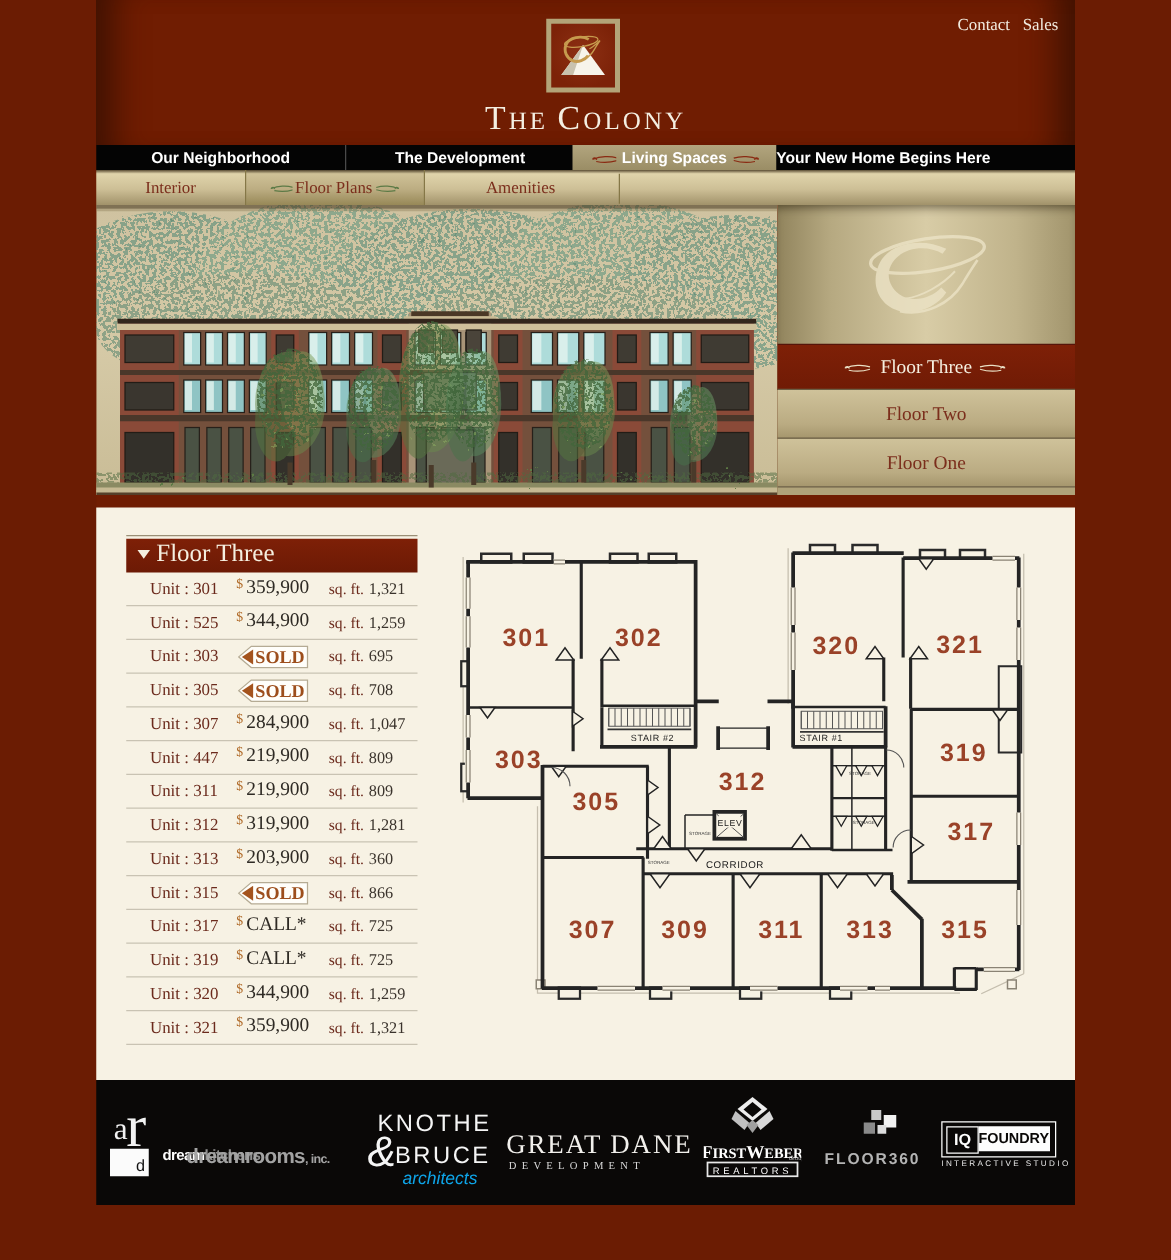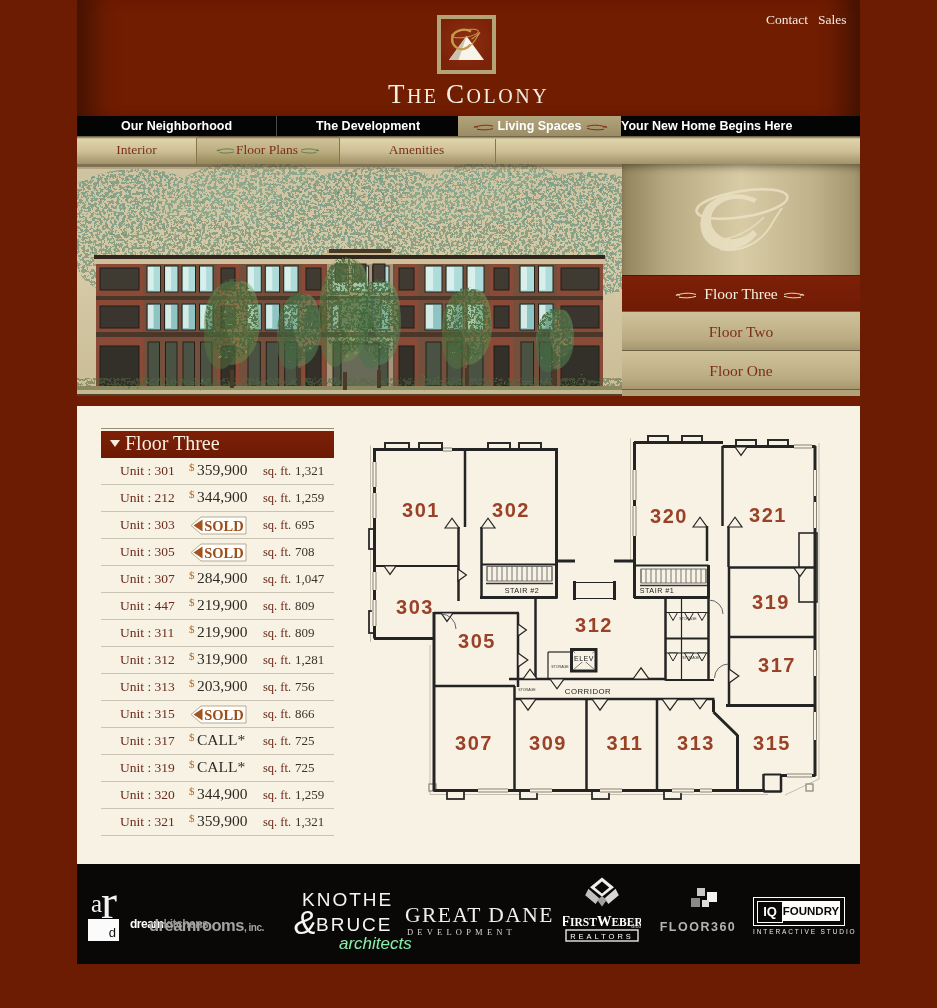--- a/index.html
+++ b/index.html
@@ -370,21 +370,21 @@
     <span style="position:absolute;left:24px;top:1px;font-size:20px;">Floor Three</span>
   </div>
   <div class="trow">
         <span class="tu">Unit : 301</span>
         <span class="td">$</span>
         <span class="tp">359,900</span>
         <span class="ts">sq. ft.</span>
         <span class="tv">1,321</span>
       </div>
   <div class="trow">
-        <span class="tu">Unit : 212</span>
+        <span class="tu">Unit : 525</span>
         <span class="td">$</span>
         <span class="tp">344,900</span>
         <span class="ts">sq. ft.</span>
         <span class="tv">1,259</span>
       </div>
   <div class="trow">
         <span class="tu">Unit : 303</span>
         <span class="sold"><svg width="58" height="19" viewBox="0 0 58 19">
             <polygon points="1,9.5 11,1 56,1 56,18 11,18" fill="#fffefa" stroke="#b5ab94" stroke-width="1"></polygon>
             <polygon points="3.5,9.5 12.5,3.5 12.5,15.5" fill="#a4531d"></polygon>
@@ -429,21 +429,21 @@
         <span class="td">$</span>
         <span class="tp">319,900</span>
         <span class="ts">sq. ft.</span>
         <span class="tv">1,281</span>
       </div>
   <div class="trow">
         <span class="tu">Unit : 313</span>
         <span class="td">$</span>
         <span class="tp">203,900</span>
         <span class="ts">sq. ft.</span>
-        <span class="tv">756</span>
+        <span class="tv">360</span>
       </div>
   <div class="trow">
         <span class="tu">Unit : 315</span>
         <span class="sold"><svg width="58" height="19" viewBox="0 0 58 19">
             <polygon points="1,9.5 11,1 56,1 56,18 11,18" fill="#fffefa" stroke="#b5ab94" stroke-width="1"></polygon>
             <polygon points="3.5,9.5 12.5,3.5 12.5,15.5" fill="#a4531d"></polygon>
             <text x="34" y="14.5" text-anchor="middle" font-family="Liberation Serif,serif" font-weight="bold" font-size="14.5" fill="#9d4e1c">SOLD</text>
           </svg></span>
         <span class="ts">sq. ft.</span>
         <span class="tv">866</span>
@@ -847,21 +847,21 @@
 
 <div class="abs" style="left:130px;top:905px;width:160px;height:30px;font-family:'Liberation Sans',sans-serif;">
   <span style="position:absolute;left:0;top:12px;font-size:12px;font-weight:bold;color:#fdfdfd;letter-spacing:-0.5px;">dream<span style="color:#8f8f8f;">kitchens</span></span>
   <span style="position:absolute;left:19px;top:11px;font-size:16.5px;font-weight:bold;color:#a3a3a3;letter-spacing:-0.5px;">dreamrooms<span style="font-size:10px;">, inc.</span></span>
 </div>
 
 <div class="abs" style="left:294px;top:877px;width:95px;height:80px;font-family:Liberation Sans, sans-serif;color:#f5f5f5;">
   <span style="position:absolute;left:8px;top:12px;font-size:19px;letter-spacing:2px;">KNOTHE</span>
   <span style="position:absolute;left:0px;top:26px;font-size:34px;font-style:italic;">&amp;</span>
   <span style="position:absolute;left:22px;top:37px;font-size:19px;letter-spacing:2px;">BRUCE</span>
-  <span style="position:absolute;left:28px;top:57px;font-size:17px;font-style:italic;color:#86efac;margin-left:17px;">architects</span>
+  <span style="position:absolute;left:28px;top:57px;font-size:14px;font-style:italic;color:#0ea5e9;">architects</span>
 </div>
 
 <div class="abs" style="left:405px;top:901px;width:160px;height:40px;font-family:'Liberation Serif',serif;color:#f2f0ec;">
   <span style="position:absolute;left:0;top:2px;font-size:21.5px;letter-spacing:1.5px;text-align:center;">GREAT DANE</span>
   <span style="position:absolute;left:2px;top:26px;font-size:8.5px;letter-spacing:4.2px;color:#d8d8d8;">DEVELOPMENT</span>
 </div>
 
 <div class="abs" style="left:563px;top:870px;width:78px;height:76px;">
   <svg width="78" height="76" viewBox="0 0 78 76">
     <g transform="translate(39,22) scale(0.8) translate(-39,-22)">

